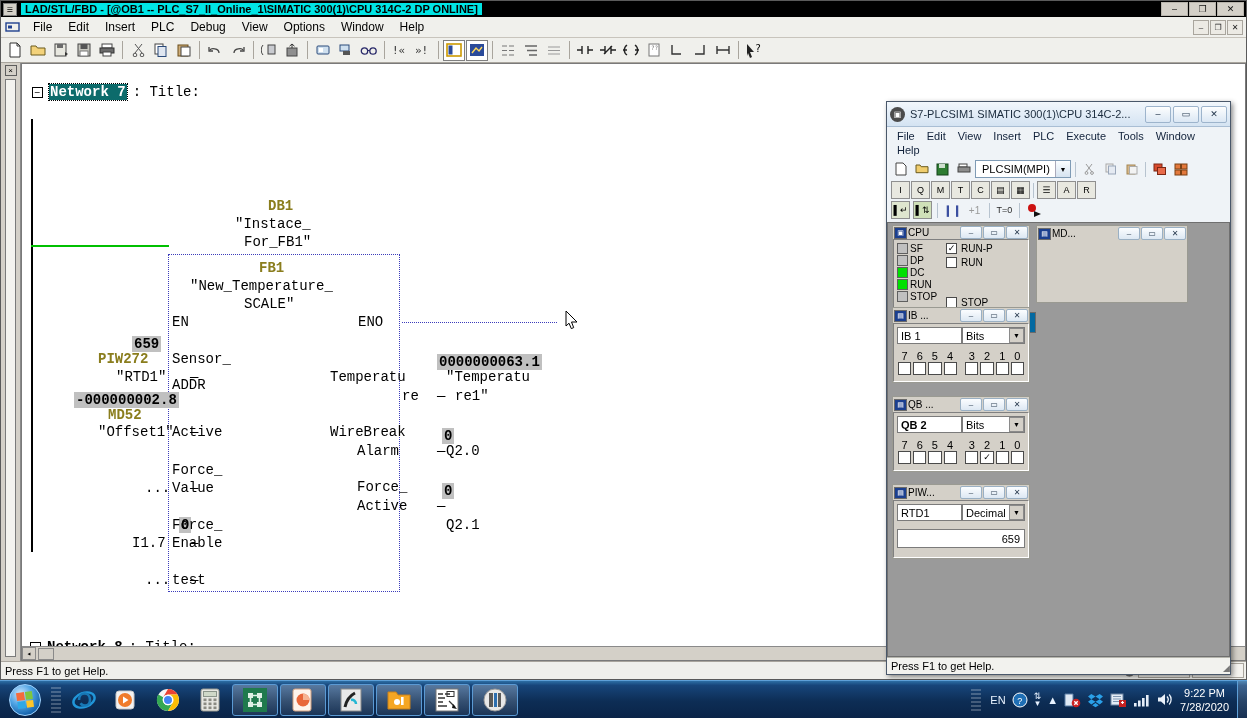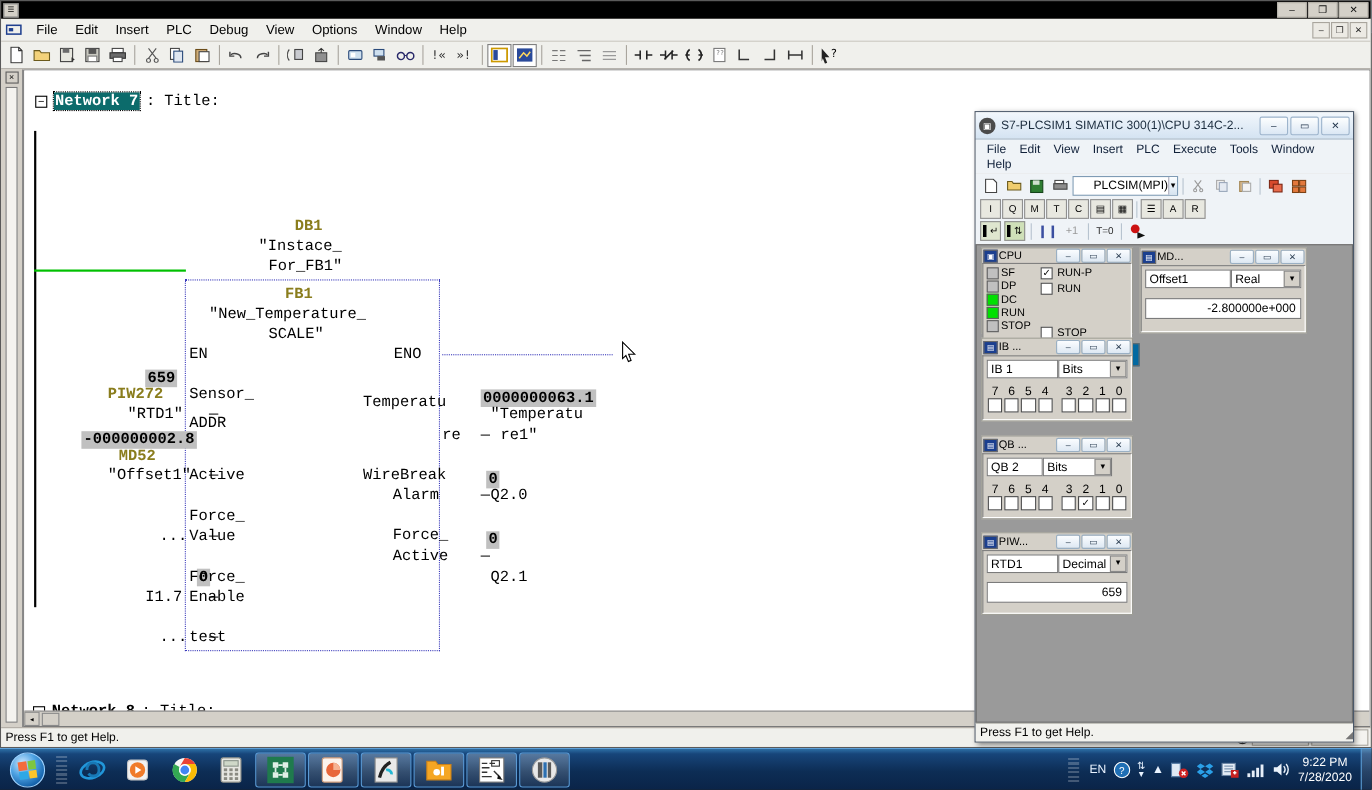--- a/index.html
+++ b/index.html
@@ -163,21 +163,21 @@
   }
   .ps-menubar{background:#eff3f7;padding:2px 4px 1px 4px;display:flex;flex-wrap:wrap;column-gap:0px;}
   .ps-menu-item{font-size:11px;color:#11213a;padding:1px 6px;}
   .ps-toolbar{
     background:#eff3f7;display:flex;align-items:center;gap:2px;padding:2px 4px;
   }
   .ps-tb{width:19px;height:18px;display:flex;align-items:center;justify-content:center;font-size:11px;color:#2b2b2b;}
   .ps-sep{width:1px;height:15px;background:#b7c3cf;margin:0 2px;}
   .ps-combo{
     width:96px;height:18px;border:1px solid #7f9bb5;background:#fff;display:flex;align-items:center;
-    font-size:11px;padding-left:18px;color:#000;
+    font-size:11px;padding-left:6px;color:#000;
   }
   .ps-combo .arw{
     margin-left:auto;width:15px;height:16px;border-left:1px solid #aab;background:linear-gradient(#fafdff,#d6e3f0);
     display:flex;align-items:center;justify-content:center;font-size:7px;
   }
   .ps-tbrow2{background:#eff3f7;display:flex;align-items:center;gap:1px;padding:1px 4px;}
   .ps-tb2{
     width:19px;height:18px;border:1px solid #8f8f8f;background:#e8e8e0;
     font-size:9px;display:flex;align-items:center;justify-content:center;color:#000;position:relative;
   }
@@ -276,20 +276,21 @@
 
   <div class="bg-window">
     <div class="wbtn">_</div>
     <div class="wbtn">⧉</div>
   </div>
 
   <div id="step7">
 
     <div class="s7-title">
       <div class="s7-title-icon">☰</div>
+      <div class="s7-title-text">LAD/STL/FBD  - [@OB1 -- PLC_S7_II_Online_1\SIMATIC 300(1)\CPU 314C-2 DP  ONLINE]</div>
       <div class="s7-title-spacer"></div>
       <div class="s7-sysbtn">–</div>
       <div class="s7-sysbtn">❐</div>
       <div class="s7-sysbtn">✕</div>
     </div>
 
     <div class="s7-menubar">
       <div class="doc-icon">
         <svg width="15" height="12" viewBox="0 0 15 12">
             <rect x="1" y="2" width="13" height="8" fill="none" stroke="#20408f" stroke-width="1.4"></rect>
@@ -555,21 +556,21 @@
           <div class="abs val-box" style="left:157px; top:453px;">0</div>
           <div class="abs mono" style="left:150px; top:453px;">Force_</div>
           <div class="abs mono" style="left:150px; top:471px;">Enable</div>
           <div class="abs mono" style="left:110px; top:471px;">I1.7</div>
           <div class="abs mono" style="left:168px; top:471px;">—</div>
 
           <div class="abs mono" style="left:150px; top:508px;">test</div>
           <div class="abs mono" style="left:123px; top:508px;">...</div>
           <div class="abs mono" style="left:168px; top:508px;">—</div>
 
-          <div class="abs mono" style="left:308px; top:294px;">Temperatu</div>
+          <div class="abs mono" style="left:308px; top:305px;">Temperatu</div>
           <div class="abs mono" style="left:380px; top:324px;">re</div>
           <div class="abs val-box" style="left:415px; top:290px;">0000000063.1</div>
           <div class="abs mono" style="left:424px; top:305px;">"Temperatu</div>
           <div class="abs mono" style="left:415px; top:324px;">—</div>
           <div class="abs mono" style="left:433px; top:324px;">re1"</div>
 
           <div class="abs mono" style="left:308px; top:360px;">WireBreak</div>
           <div class="abs mono" style="left:335px; top:379px;">Alarm</div>
           <div class="abs val-box" style="left:420px; top:364px;">0</div>
           <div class="abs mono" style="left:415px; top:379px;">—</div>
@@ -792,30 +793,20 @@
       <div class="child" style="left:148px; top:2px; width:152px; height:78px;">
         <div class="child-bar">
           <div class="child-ico" style="background:#1b3f8f;color:#fff;">▤</div>
           <div class="child-ttl">MD...</div>
           <div class="child-btns">
             <div>–</div>
             <div>▭</div>
             <div>✕</div>
           </div>
         </div>
-        <div class="child-body">
-          <div style="display:flex;gap:0;">
-            <div class="fld" style="width:78px;">Offset1</div>
-            <div class="fld-combo" style="width:64px;">
-              <span>Real</span>
-              <span class="arw">▼</span>
-            </div>
-          </div>
-          <div class="valfield" style="margin-top:9px;">-2.800000e+000</div>
-        </div>
       </div>
 
       <div class="child" style="left:4px; top:84px; width:138px; height:76px;">
         <div class="child-bar">
           <div class="child-ico" style="background:#1b3f8f;color:#fff;">▤</div>
           <div class="child-ttl">IB ...</div>
           <div class="child-btns">
             <div>–</div>
             <div>▭</div>
             <div>✕</div>
@@ -859,21 +850,21 @@
           <div class="child-ico" style="background:#1b3f8f;color:#fff;">▤</div>
           <div class="child-ttl">QB ...</div>
           <div class="child-btns">
             <div>–</div>
             <div>▭</div>
             <div>✕</div>
           </div>
         </div>
         <div class="child-body">
           <div style="display:flex;">
-            <div class="fld" style="width:51px;">QB    2</div>
+            <div class="fld" style="width:65px;font-weight:bold;">QB    2</div>
             <div class="fld-combo" style="width:63px;">
               <span>Bits</span>
               <span class="arw">▼</span>
             </div>
           </div>
           <div class="bits-head" style="margin-top:6px;">
             <span>7</span>
             <span>6</span>
             <span>5</span>
             <span>4</span>

